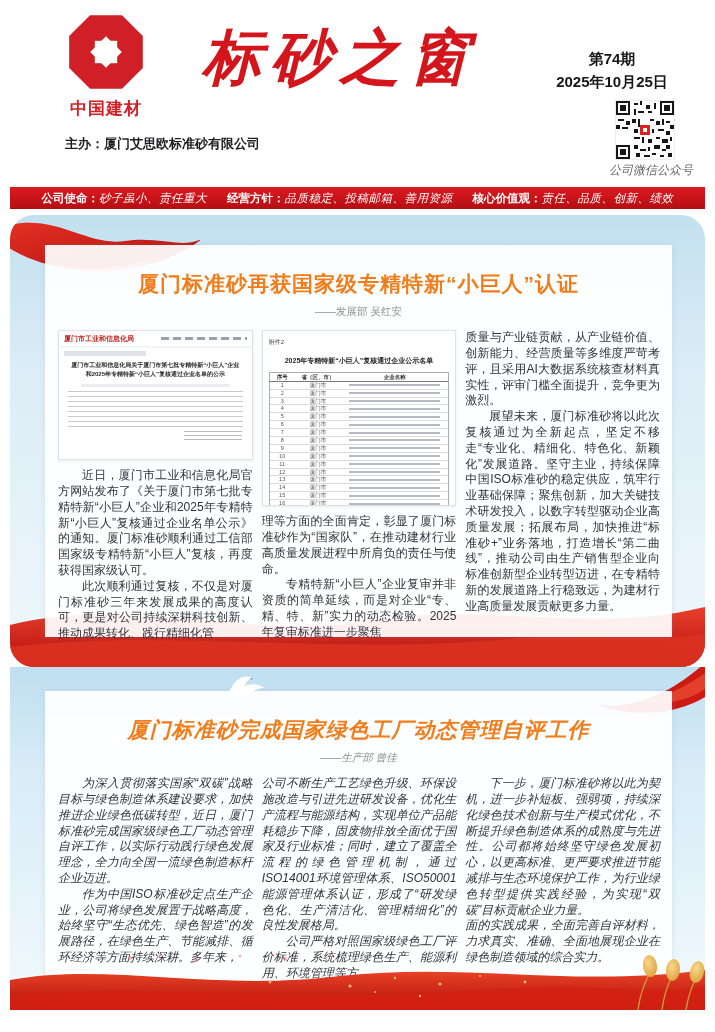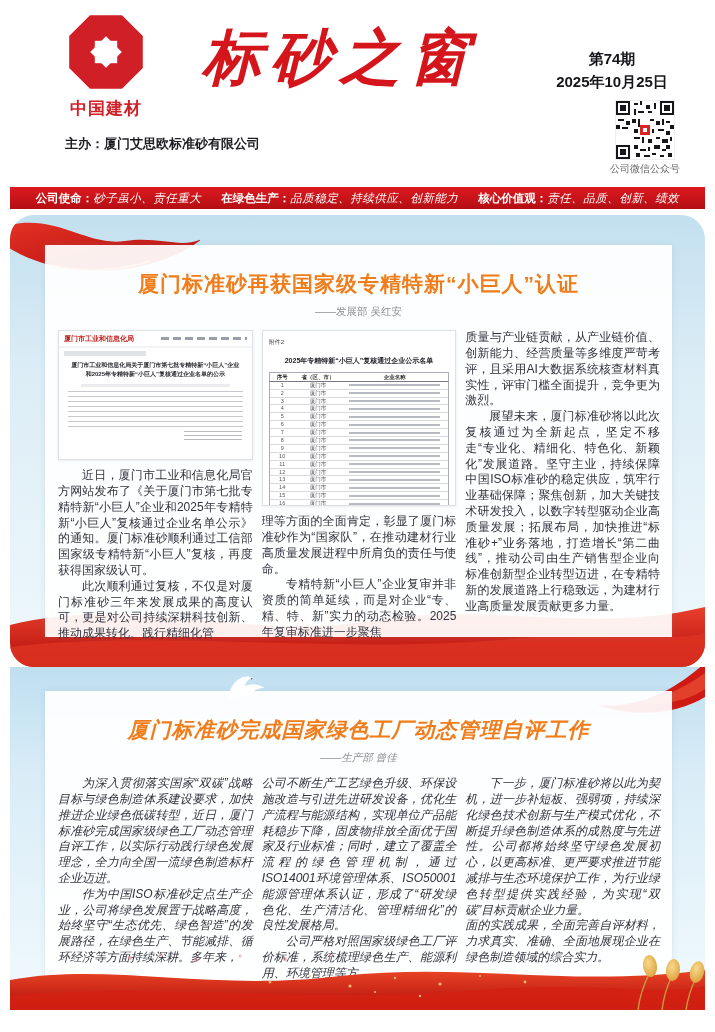--- a/index.html
+++ b/index.html
@@ -11,21 +11,21 @@
   .logo{position:absolute;left:50px;top:12px;width:92px;text-align:center;}
   .logo svg{display:block;margin:0 auto;}
   .logo-txt{font-size:17px;font-weight:800;color:#d01f26;letter-spacing:1px;margin-top:5px;}
   .mast{position:absolute;left:160px;top:26px;width:340px;margin:0;text-align:center;
         font-family:"DejaVu Serif","Liberation Serif",serif;font-style:italic;font-weight:900;
         font-size:60px;line-height:1.05;color:#d4161c;letter-spacing:9px;}
   .issue{position:absolute;right:18px;top:48px;width:150px;text-align:center;
          font-size:15px;font-weight:600;color:#15151a;line-height:1.5;}
   .qr{position:absolute;right:24px;top:100px;width:72px;margin:0;text-align:center;}
   .qr svg{width:58px;height:58px;display:block;margin:0 auto;border:1px solid #eee;}
-  .qr figcaption{font-size:10px;color:#666;margin-top:2px;white-space:nowrap;}
+  .qr figcaption{font-size:12px;color:#666;margin-top:2px;white-space:nowrap;font-style:italic;}
   .inforows{position:absolute;left:55px;top:134px;width:565px;font-size:13px;
             font-weight:600;color:#1d1d22;}
   .irow{display:flex;line-height:20px;margin-bottom:3px;flex-direction:column;}
   .irow b{font-weight:700;}
   .i1a{flex:0 0 232px;} .i1b{flex:0 0 178px;} .i1c{flex:1;}
   .i2a{flex:0 0 116px;} .i2b{flex:0 0 270px;} .i2c{flex:0 0 122px;} .i2d{flex:1;}
 
   
   .banner{position:absolute;top:187px;left:10px;right:10px;height:22px;
           background:linear-gradient(180deg,#dd1920,#b30e13);
@@ -181,21 +181,21 @@
         <span class="i2a"><b>总编：</b><span>段英南</span></span>
         <span class="i2b"><b>顾问：</b><span>朱文尚、杨爽、陈颖、王行钦</span></span>
         <span class="i2c"><b>主编：</b><span>冯显满</span></span>
         <span class="i2d"><b>责任编辑：</b><span>吴晨</span></span>
       </div>
     </div>
   </header>
 
   <div class="banner">
     <span><b>公司使命：</b><i>砂子虽小、责任重大</i></span>
-    <span><b>在绿色生产：</b><i>品质稳定、持续供应、创新能力</i></span>
+    <span><b>经营方针：</b><i>品质稳定、投稿邮箱、善用资源</i></span>
     <span><b>核心价值观：</b><i>责任、品质、创新、绩效</i></span>
   </div>
 
   <section class="sec sec1">
     <svg class="rib-tl" width="190" height="85" viewBox="0 0 190 85">
       <defs>
           <linearGradient id="rg1" x1="0" y1="0" x2="1" y2="1">
         <stop offset="0" stop-color="#e43124"></stop>
             <stop offset="1" stop-color="#b10d0e"></stop>
           </linearGradient>

